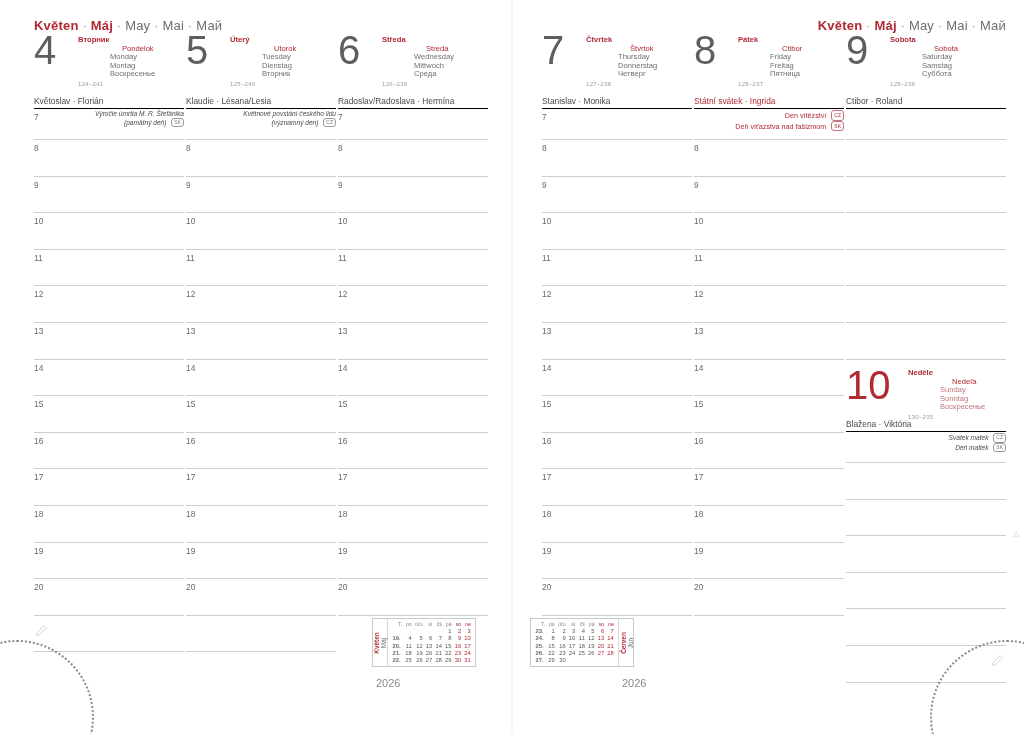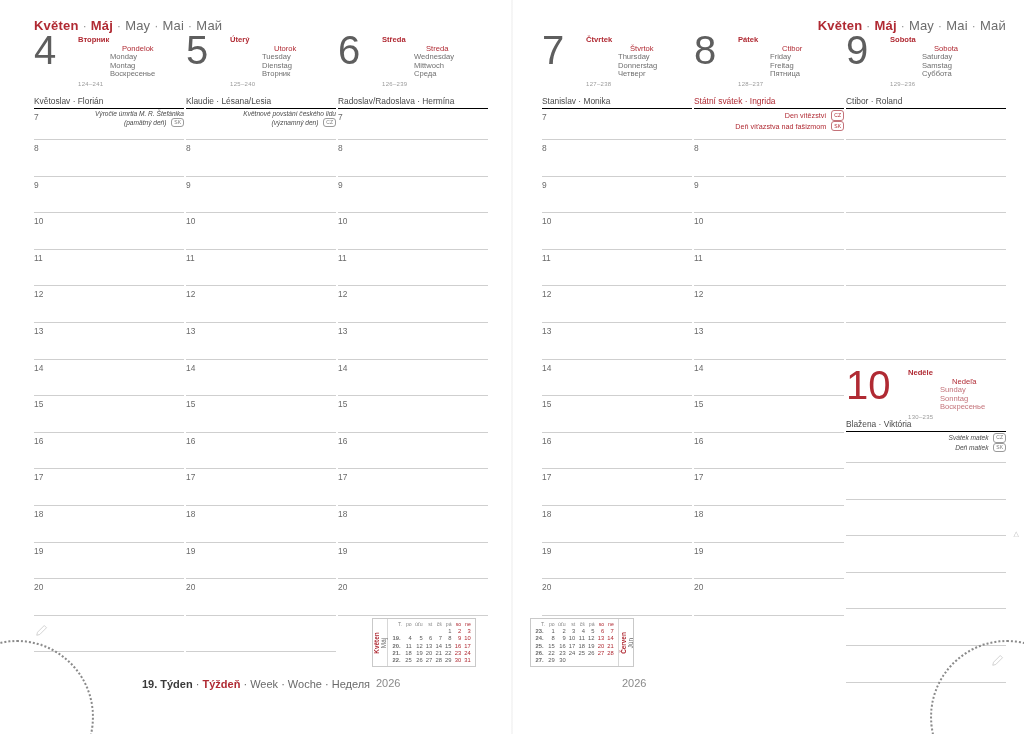--- a/index.html
+++ b/index.html
@@ -391,28 +391,20 @@
           <td>28</td>
           <td>29</td>
           <td class="we">30</td>
           <td class="we">31</td>
         </tr>
       </tbody>
         </table>
     </div>
     <div class="yr" style="left:376px;top:677px;">2026</div>
 
-    <div class="footer">
-      <b>19.</b>
-      <b>Týden</b> ·
-      <span class="s">Týždeň</span> ·
-      <span>Week</span> ·
-      <span>Woche</span> ·
-      <span>Неделя</span>
-    </div>
 
     <div class="arc l"></div>
   </div>
 
   <div class="leaf right">
 
     <div class="monthbar">
       <span class="cz">Květen</span>
       <span class="sep"> · </span><span class="sk">Máj</span>
       <span class="sep"> · </span><span class="other">May</span>

